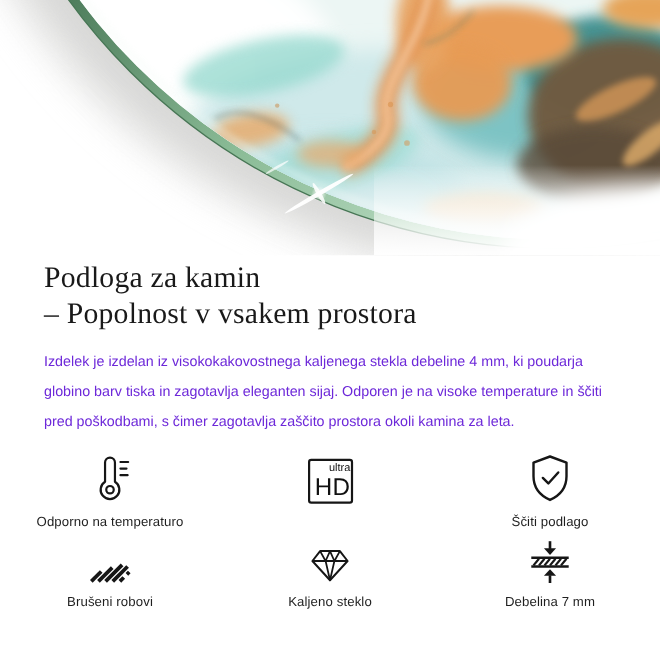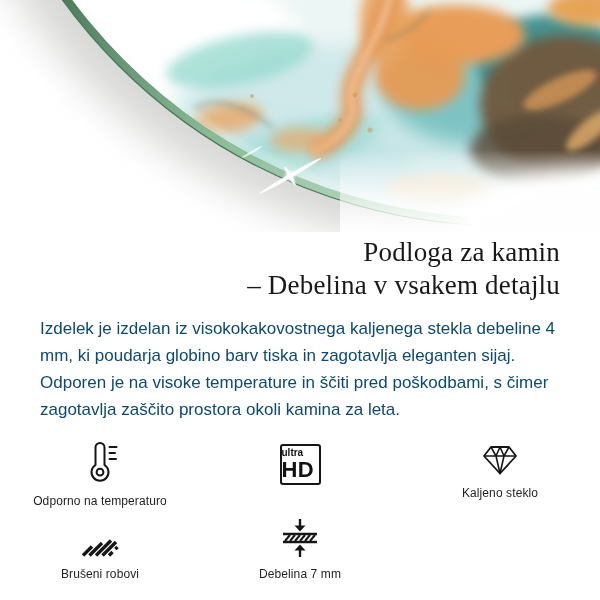--- a/index.html
+++ b/index.html
@@ -4,38 +4,38 @@
 <style>
   html,body{margin:0;padding:0;background:#ffffff;}
   .page{
     position:relative;width:600px;height:600px;overflow:hidden;background:#ffffff;
     font-family:"Liberation Sans",sans-serif;color:#1e1e1e;
   }
   .hero{display:block;width:600px;height:232px;}
   .title{
     margin:4px 40px 0 40px;
     font-family:"Liberation Serif","DejaVu Serif",serif;
-    font-size:27px;line-height:33px;font-weight:400;color:#191919;letter-spacing:.2px;text-align:right;
+    font-size:27px;line-height:33px;font-weight:400;color:#191919;letter-spacing:.2px;
   }
   .desc{
     margin:13px 40px 0 40px;width:521px;
-    font-size:17px;line-height:27px;color:#0c4a6e;
+    font-size:13px;line-height:27px;color:#6d28d9;
   }
   .features{
     margin-top:16px;width:600px;
     display:grid;grid-template-columns:1fr 1fr 1fr;row-gap:12px;
   }
   .feature{display:flex;flex-direction:column;align-items:center;}
   .icon-box{height:46px;display:flex;align-items:flex-end;justify-content:center;}
   .feature.small .icon-box{height:38px;}
   .flabel{margin-top:9px;font-size:12px;color:#1f1f1f;letter-spacing:.1px;}
   .uhd{
     width:37px;height:37px;border:2.5px solid #161616;border-radius:3px;
-    display:flex;flex-direction:column;align-items:flex-start;justify-content:center;
-    font-weight:700;color:#111;line-height:1;background:#fff;
+    display:flex;flex-direction:column;align-items:flex-end;justify-content:center;
+    font-weight:400;color:#111;line-height:1;background:#fff;
   }
   .uhd .t1{font-size:10px;margin-bottom:1px;}
   .uhd .t2{font-size:22px;letter-spacing:.3px;}
   .ic{display:block;}
 </style>
 </head>
 <body>
 
 <div class="page">
 
@@ -119,21 +119,21 @@
       <ellipse rx="36" ry="2" fill="#ffffff" opacity="0.95"></ellipse>
       <ellipse rx="2" ry="11" fill="#ffffff" opacity="0.85"></ellipse>
     </g>
     <g transform="translate(252,152) rotate(-30)" opacity="0.7">
       <ellipse rx="12" ry="1.2" fill="#ffffff"></ellipse>
     </g>
   </svg>
 
   <div class="title">
     <div>Podloga za kamin</div>
-    <div>– Debelina v vsakem detajlu</div>
+    <div>– Popolnost v vsakem prostora</div>
   </div>
 
   <div class="desc">Izdelek je izdelan iz visokokakovostnega kaljenega stekla debeline 4 mm, ki poudarja globino barv tiska in zagotavlja eleganten sijaj. Odporen je na visoke temperature in ščiti pred poškodbami, s čimer zagotavlja zaščito prostora okoli kamina za leta.</div>
 
   <div class="features">
 
     <div class="feature">
       <div class="icon-box">
         <svg class="ic" width="46" height="46" viewBox="0 0 46 46">
           <path d="M18.5,8.5 a4.5,4.5 0 0 1 9,0 V26 a8.5,8.5 0 1 1 -9,0 Z" fill="none" stroke="#161616" stroke-width="2" stroke-linejoin="round"></path>
@@ -146,42 +146,51 @@
 
     <div class="feature">
       <div class="icon-box">
         <div class="uhd">
           <span class="t1">ultra</span>
           <span class="t2">HD</span>
         </div>
       </div>
     </div>
 
-
-    <div class="feature small">
-      <div class="icon-box">
-        <svg class="ic" width="38" height="33" viewBox="0 0 38 33">
-          <path d="M10,3 L28,3 L35,12 L19,29.5 L3,12 Z" fill="none" stroke="#161616" stroke-width="1.8" stroke-linejoin="round"></path>
-          <path d="M3,12 H35 M10,3 L15,12 L19,29.5 L23,12 L28,3 M15,12 L19,3 L23,12" fill="none" stroke="#161616" stroke-width="1.6" stroke-linejoin="round"></path>
-        </svg>
-      </div>
-      <div class="flabel">Kaljeno steklo</div>
+    <div class="feature">
+      <div class="icon-box">
+        <svg class="ic" width="42" height="46" viewBox="0 0 42 46">
+          <path d="M21,3 L36,8.5 V21 C36,31.5 30,38.5 21,42.5 C12,38.5 6,31.5 6,21 V8.5 Z" fill="none" stroke="#161616" stroke-width="2.2" stroke-linejoin="round"></path>
+          <path d="M14.5,22.5 L19.5,27.5 L28.5,17.5" fill="none" stroke="#161616" stroke-width="2.2" stroke-linecap="round" stroke-linejoin="round"></path>
+        </svg>
+      </div>
+      <div class="flabel">Ščiti podlago</div>
     </div>
 
     <div class="feature small">
       <div class="icon-box">
         <svg class="ic" width="40" height="34" viewBox="0 0 40 34">
           <path d="M3,31.5 L12,22.5" stroke="#161616" stroke-width="3.4"></path>
           <path d="M9.5,31.5 L22,19" stroke="#161616" stroke-width="3.4"></path>
           <path d="M16,31.5 L31,16.5" stroke="#161616" stroke-width="3.4"></path>
           <path d="M22.5,31.5 L36,18" stroke="#161616" stroke-width="3.4"></path>
           <path d="M29,31.5 L37.5,23" stroke="#161616" stroke-width="3.4" stroke-dasharray="5,4"></path>
         </svg>
       </div>
       <div class="flabel">Brušeni robovi</div>
+    </div>
+
+    <div class="feature small">
+      <div class="icon-box">
+        <svg class="ic" width="38" height="33" viewBox="0 0 38 33">
+          <path d="M10,3 L28,3 L35,12 L19,29.5 L3,12 Z" fill="none" stroke="#161616" stroke-width="1.8" stroke-linejoin="round"></path>
+          <path d="M3,12 H35 M10,3 L15,12 L19,29.5 L23,12 L28,3 M15,12 L19,3 L23,12" fill="none" stroke="#161616" stroke-width="1.6" stroke-linejoin="round"></path>
+        </svg>
+      </div>
+      <div class="flabel">Kaljeno steklo</div>
     </div>
 
     <div class="feature small">
       <div class="icon-box">
         <svg class="ic" width="40" height="40" viewBox="0 0 40 40">
           <path d="M20,1 V8" stroke="#161616" stroke-width="2.4"></path>
           <polygon points="14.5,7.5 25.5,7.5 20,13.5" fill="#161616"></polygon>
           <path d="M3,16 H37 M3,24 H37" stroke="#161616" stroke-width="2.4"></path>
           <g stroke="#161616" stroke-width="2">
             <path d="M5,23 L10,17"></path>

